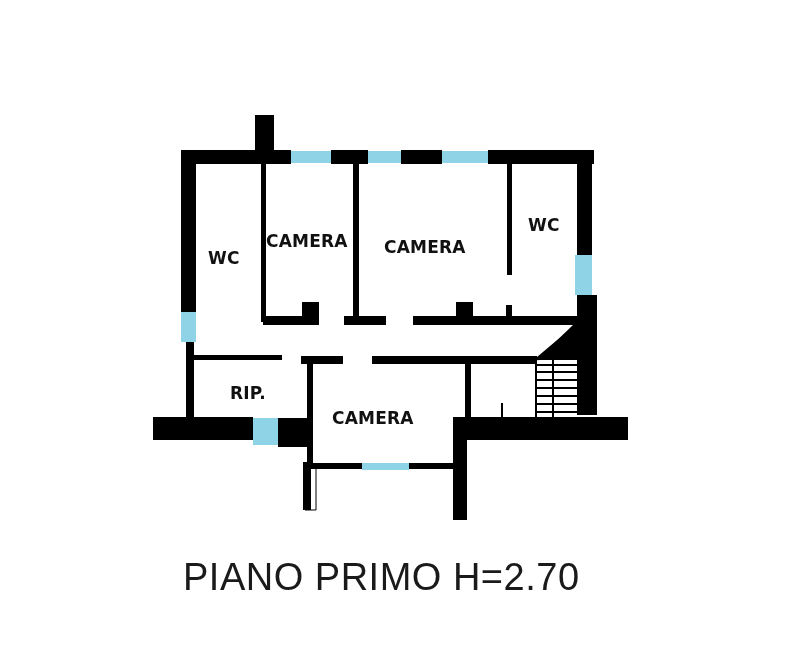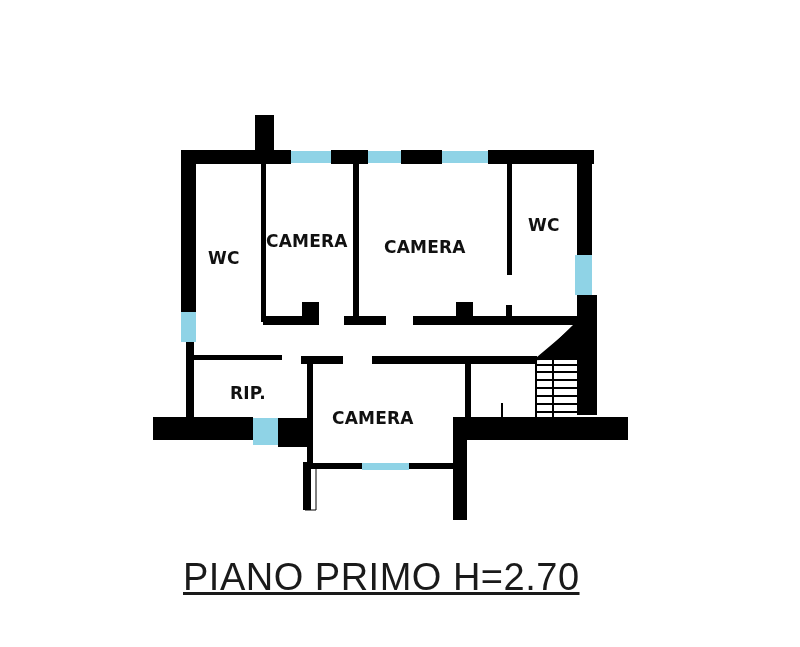--- a/index.html
+++ b/index.html
@@ -18,21 +18,20 @@
     white-space: nowrap;
   }
   .title {
     position: absolute;
     left: 183px; top: 556px;
     font-family: "Liberation Sans", sans-serif;
     font-size: 38px;
     color: #1a1a1a;
     letter-spacing: 0.5px;
     white-space: nowrap;
-    text-decoration: underline;
   }
 </style>
 </head>
 <body>
 
 <svg id="plan" viewBox="0 0 800 647" xmlns="http://www.w3.org/2000/svg">
 
   <rect class="wall" x="255" y="115" width="19" height="42"></rect>
 
   <rect class="wall" x="181" y="150" width="110" height="14"></rect>

